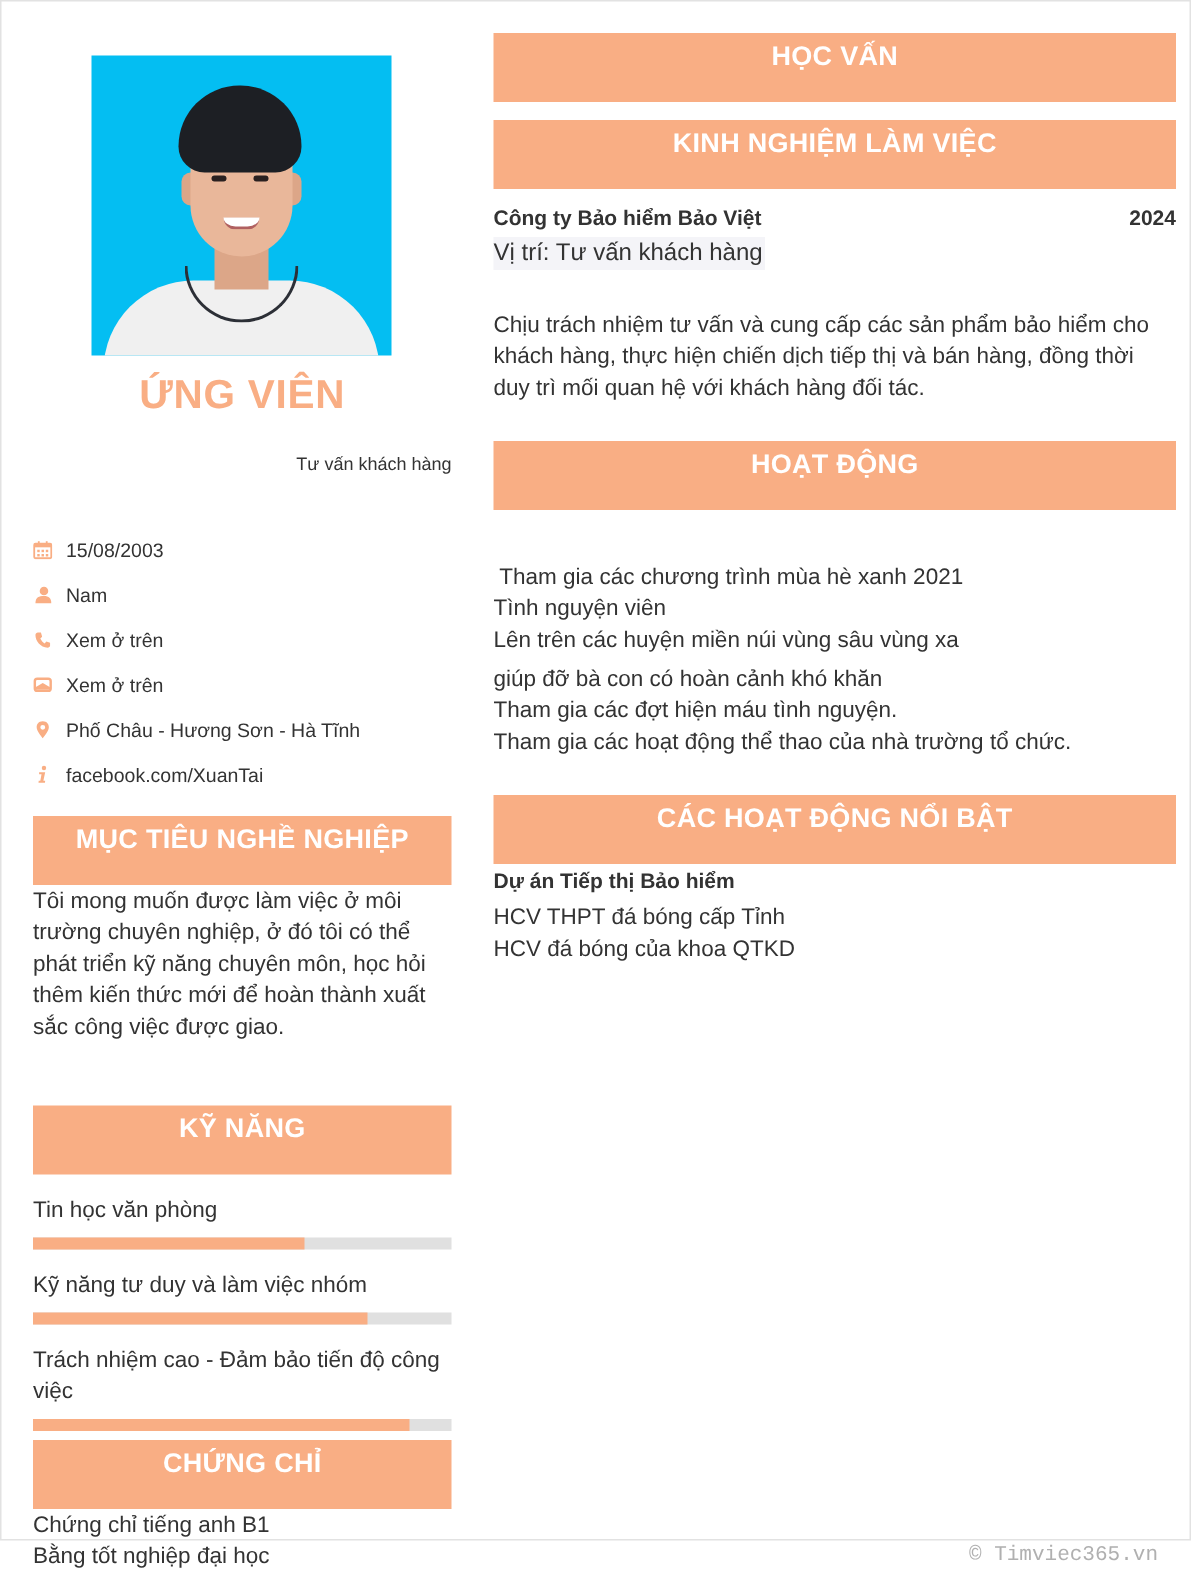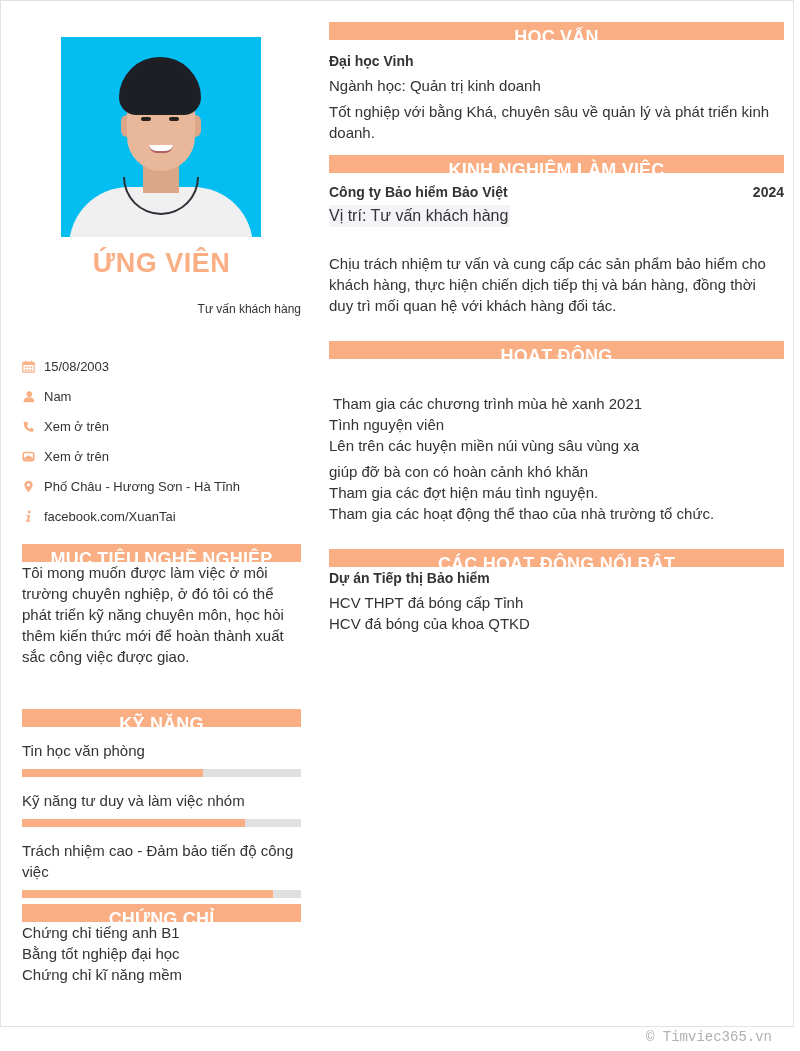--- a/index.html
+++ b/index.html
@@ -33,21 +33,21 @@
   }
   .title { margin-top: 20px; text-align: right; font-size: 12px; color: #333; line-height: 20px; }
 
   .contacts { margin-top: 32px; }
   .contact { display: flex; align-items: center; height: 30px; font-size: 13px; color: #333; }
   .contact .ic { width: 22px; height: 16px; display: inline-flex; align-items: center; justify-content: flex-start; color: #f9ae84; }
   .contact .ic svg { width: 13px; height: 13px; fill: #f9ae84; }
 
   .sec-head {
     background: #f9ae84; color: #ffffff; font-weight: bold; text-align: center;
-    font-size: 18px; height: 18px; line-height: 30px; letter-spacing: 0.2px;
+    font-size: 18px; height: 46px; line-height: 30px; letter-spacing: 0.2px;
   }
 
   .skills { margin-top: 30px; }
   .skill { margin-top: 13px; }
   .skill .lbl { font-size: 15px; line-height: 21px; color: #333; }
   .skill .track { margin-top: 8px; height: 8px; background: #e0e0e0; position: relative; }
   .skill .fill { position: absolute; left: 0; top: 0; height: 8px; background: #f9ae84; }
 
   .certs { margin-top: 6px; }
   .certs .item { font-size: 15px; line-height: 21px; color: #333; }
@@ -181,25 +181,20 @@
       <div class="item">Chứng chỉ tiếng anh B1</div>
       <div class="item">Bằng tốt nghiệp đại học</div>
       <div class="item">Chứng chỉ kĩ năng mềm</div>
     </div>
   </div>
 
   <div class="right">
 
     <div class="r-sec">
       <div class="sec-head">HỌC VẤN</div>
-      <div class="body" style="padding-top:10px;">
-        <div class="bold">Đại học Vinh</div>
-        <div class="txt" style="margin-top:3px;">Ngành học: Quản trị kinh doanh</div>
-        <div class="txt" style="margin-top:5px;">Tốt nghiệp với bằng Khá, chuyên sâu về quản lý và phát triển kinh doanh.</div>
-      </div>
     </div>
 
     <div class="r-sec" style="margin-top:12px;">
       <div class="sec-head">KINH NGHIỆM LÀM VIỆC</div>
       <div class="body" style="padding-top:8px;">
         <div class="row-between">
           <span class="bold">Công ty Bảo hiểm Bảo Việt</span>
           <span class="bold">2024</span>
         </div>
         <div style="margin-top:2px;"><span class="position-pill">Vị trí: Tư vấn khách hàng</span></div>

